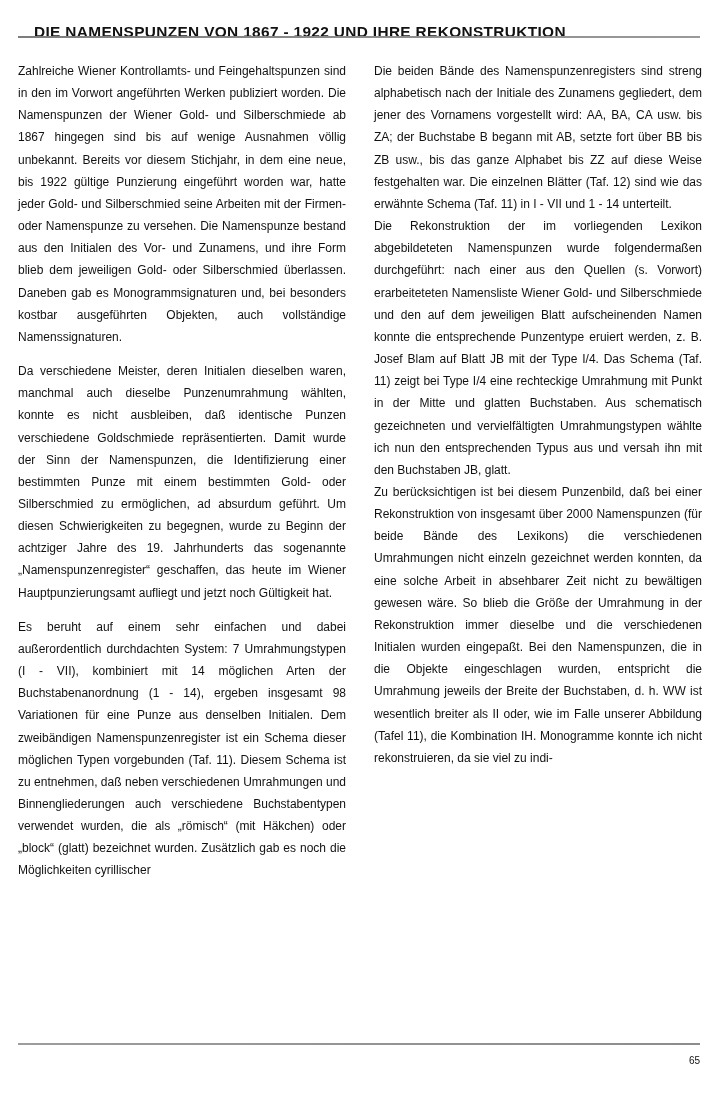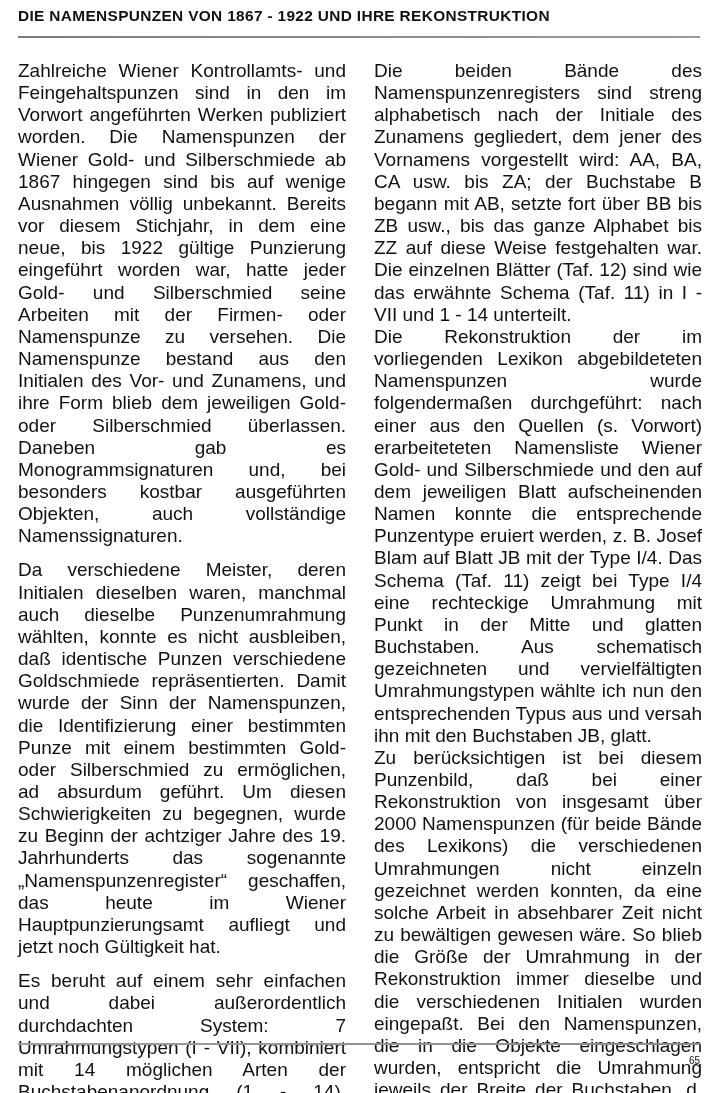--- a/index.html
+++ b/index.html
@@ -32,21 +32,21 @@
     top: 6px;
     width: 682px;
   }
   .page-title {
     font-size: 15.4px;
     font-weight: 700;
     letter-spacing: 0.35px;
     line-height: 20px;
     color: #111111;
     white-space: nowrap;
-    margin: 0;
+    margin: 16px;
     padding: 0 0 2px 0;
   }
   .rule-top {
     position: absolute;
     left: 18px;
     top: 36px;
     width: 682px;
     height: 2px;
     background: linear-gradient(to right, #7d7d7d, #9a9a9a);
   }
@@ -61,21 +61,21 @@
     display: flex;
     flex-direction: row;
     gap: 28px;
   }
   .column {
     width: 328px;
     flex: 0 0 328px;
   }
   .column p {
     margin: 0;
-    font-size: 19px;
+    font-size: 12px;
     line-height: 22.15px;
     text-align: justify;
     text-justify: inter-word;
     color: #111111;
     hyphens: manual;
     word-spacing: 0px;
   }
   .col-left p + p {
     margin-top: 12px;
   }

